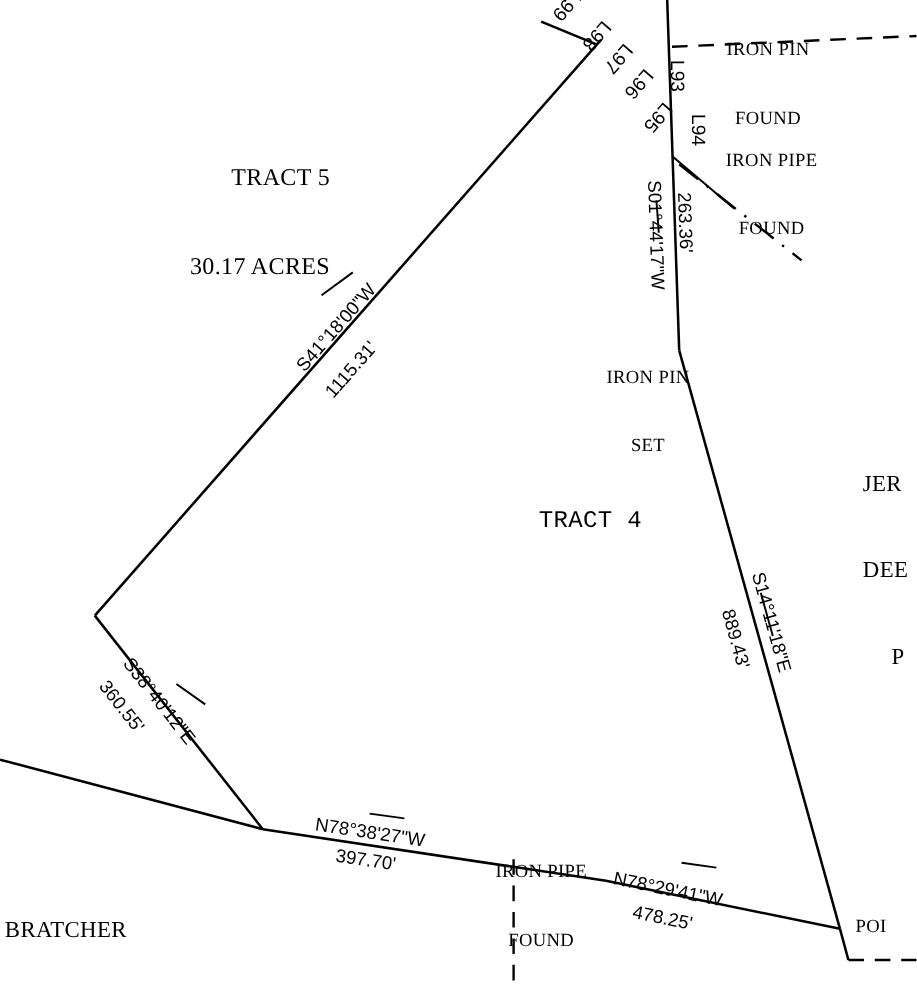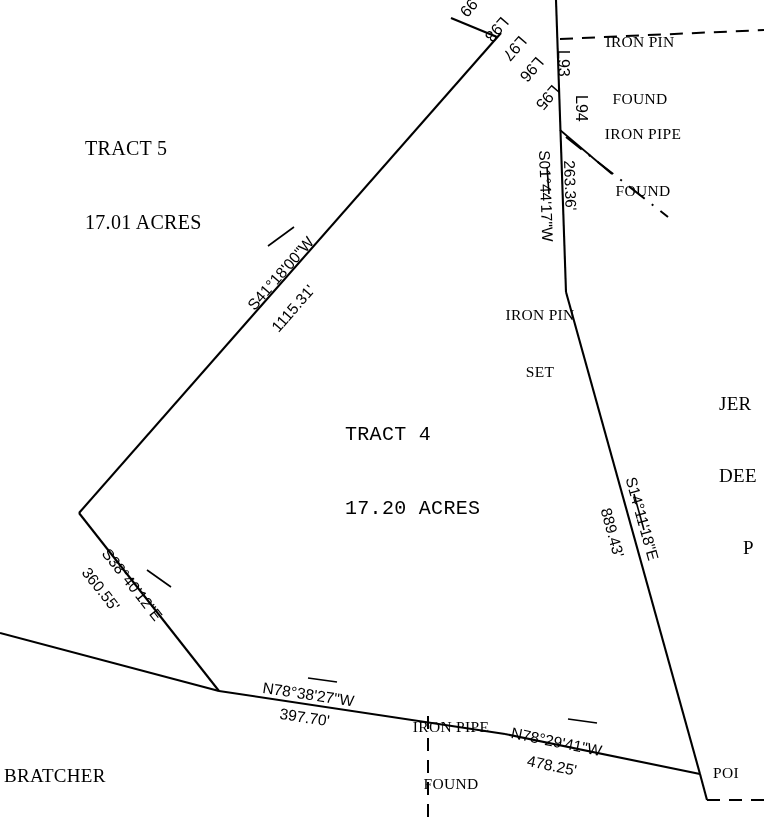--- a/index.html
+++ b/index.html
@@ -55,21 +55,21 @@
   .serif-label {
     position: absolute;
     font-family: "Liberation Serif", serif;
     color: #000000;
     white-space: pre;
     line-height: 1.24;
     letter-spacing: 0.3px;
   }
   .tract-label {
     font-size: 20px;
-    text-align: left;
+    text-align: right;
   }
   .marker-label {
     font-size: 15.5px;
     text-align: center;
     line-height: 1.22;
   }
   .owner-label {
     font-size: 19px;
     line-height: 1.26;
   }
@@ -130,26 +130,25 @@
     <path class="tick" d="M 268 246 L 294 227"></path>
     <path class="tick" d="M 147 570 L 171 587"></path>
     <path class="tick" d="M 308 678 L 337 682"></path>
     <path class="tick" d="M 568 719 L 597 723"></path>
     <path class="tick" d="M 634 494 L 644 530"></path>
     <path class="tick" d="M 547 167 L 549 194"></path>
   </svg>
 
   <div class="serif-label tract-label" style="left:85px; top:86px; width:190px;">
     <div>TRACT 5</div>
-    <div>17.01 ACRES</div>
+    <div>30.17 ACRES</div>
   </div>
 
   <div class="serif-label tract-label" style="left:345px; top:373px; width:190px;font-family:Liberation Mono, monospace;">
     <div>TRACT 4</div>
-    <div>17.20 ACRES</div>
   </div>
 
   <div class="serif-label marker-label" style="left:580px; top:-5px; width:120px;">
     <div>IRON PIN</div>
     <div>FOUND</div>
   </div>
 
   <div class="serif-label marker-label" style="left:583px; top:87px; width:120px;">
     <div>IRON PIPE</div>
     <div>FOUND</div>

